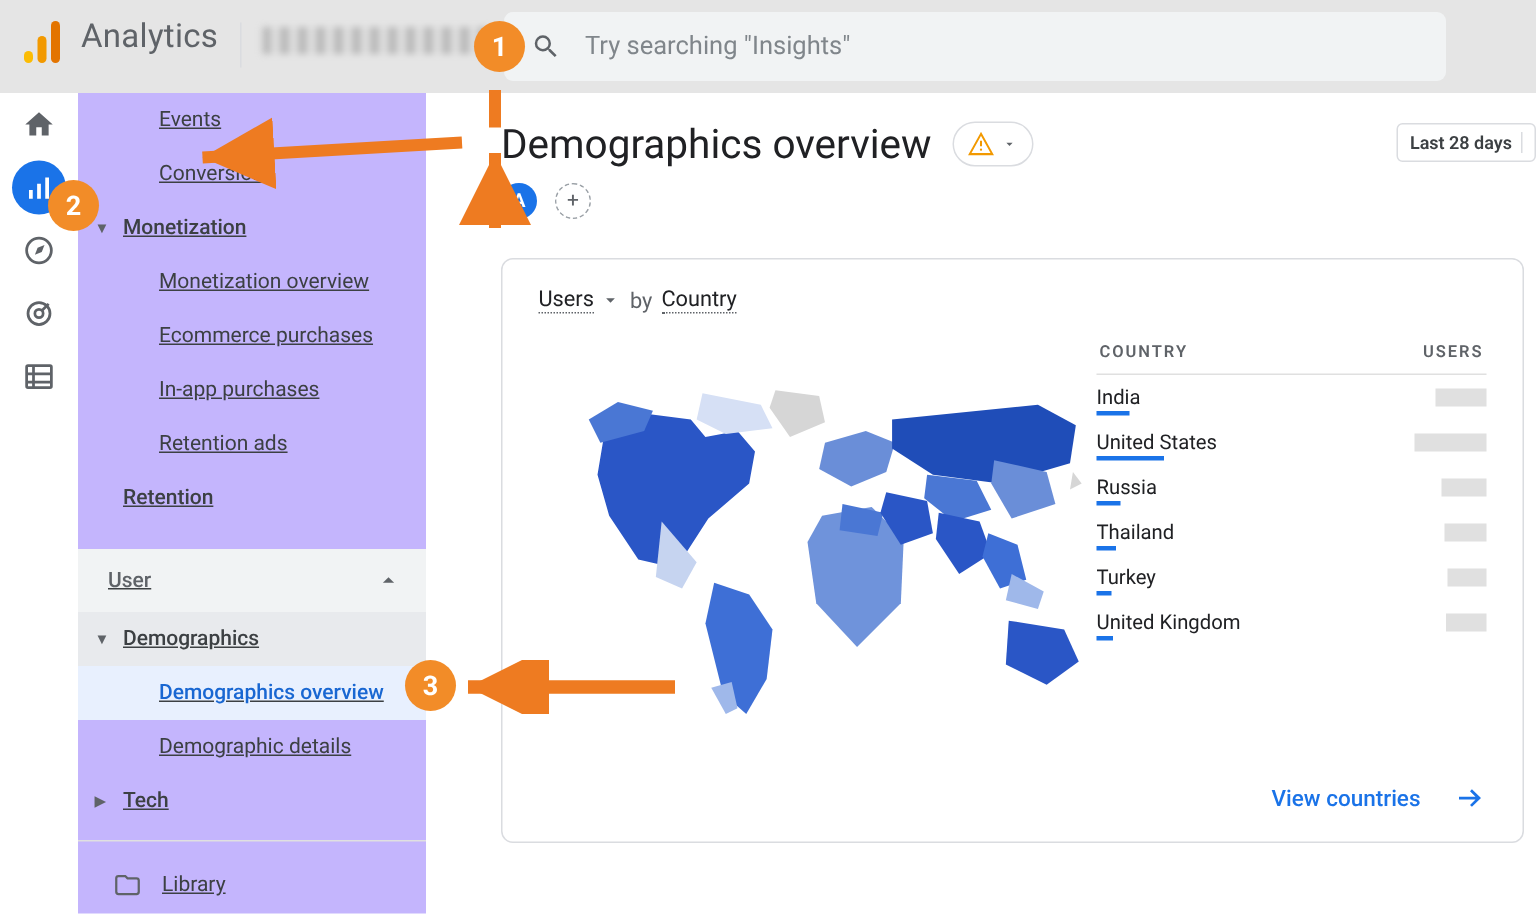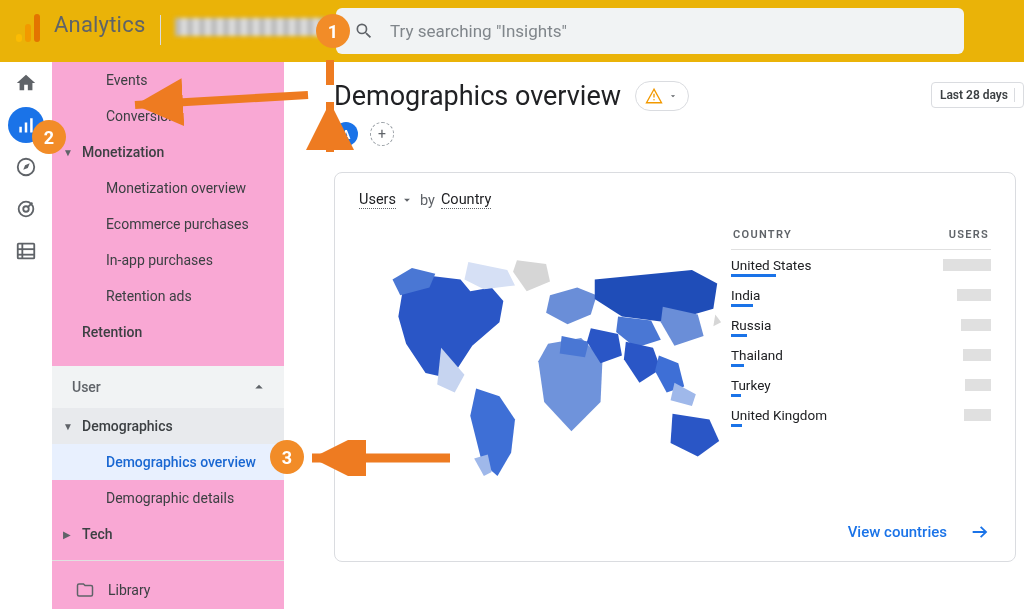--- a/index.html
+++ b/index.html
@@ -1,33 +1,33 @@
 <!DOCTYPE html>
 <html><head>
 <meta charset="utf-8">
 <style>
   * { box-sizing: border-box; }
   html, body { margin:0; padding:0; width:1024px; height:609px; overflow:hidden; font-family: "Google Sans", Roboto, Arial, sans-serif; color:#202124; background:#fff; }
   
-  .top { position:absolute; left:0; top:0; width:1024px; height:62px; background:#eab308; display:flex; align-items:center; z-index:5;}
+  .top { position:absolute; left:0; top:0; width:1024px; height:62px; background:#e5e5e5; display:flex; align-items:center; z-index:5;}
   .logo { position:absolute; left:14px; top:12px; }
   .brand { position:absolute; left:54px; top:12px; font-size:22px; color:#5f6368; letter-spacing:.2px; }
   .sep  { position:absolute; left:160px; top:15px; width:1px; height:30px; background:#dadce0; }
   .prop { position:absolute; left:175px; top:12px; width:150px; height:34px; }
   .search { position:absolute; left:336px; top:8px; width:628px; height:46px; background:#f1f3f4; border-radius:6px; display:flex; align-items:center; padding:0 18px; }
   .search svg { flex-shrink:0; }
   .search .txt { margin-left:16px; color:#80868b; font-size:17px; }
   
   .rail { position:absolute; left:0; top:62px; width:52px; height:547px; background:#fff; }
   .rail .ri { width:52px; height:42px; display:flex; align-items:center; justify-content:center; cursor:pointer; }
   .rail .ri svg { fill:#5f6368; }
   .rail .active { background:#1a73e8; border-radius:50%; width:36px; height:36px; margin:3px auto; }
   .rail .active svg { fill:#fff; }
   
-  .sidebar { position:absolute; left:52px; top:62px; width:232px; height:547px; background:#f9a8d4; overflow:hidden; font-size:14px; color:#3c4043;}
+  .sidebar { position:absolute; left:52px; top:62px; width:232px; height:547px; background:#c4b5fd; overflow:hidden; font-size:14px; color:#3c4043;text-decoration:underline;}
   .sidebar .item { height:36px; display:flex; align-items:center; padding-left:54px; cursor:pointer; }
   .sidebar .group { height:36px; display:flex; align-items:center; padding-left:30px; font-weight:500; cursor:pointer; position:relative;}
   .sidebar .group .caret { position:absolute; left:11px; font-size:10px; color:#5f6368; }
   .sidebar .section { height:42px; display:flex; align-items:center; padding-left:20px; background:#f1f3f4; color:#5f6368; font-weight:500; position:relative;}
   .sidebar .section .caret { position:absolute; right:16px; }
   .sidebar .sel-grp { background:#e8eaed; }
   .sidebar .sel-item { background:#e8f0fe; color:#1967d2; font-weight:500; }
   .sidebar .library { height:42px; display:flex; align-items:center; padding-left:24px; gap:14px; cursor:pointer;}
   .sidebar .library svg { fill:#5f6368; }
   
@@ -250,26 +250,26 @@
       </svg>
     </div>
 
     <div class="table">
       <div class="th">
         <span>COUNTRY</span>
         <span>USERS</span>
       </div>
       <div id="rows">
           <div class="row">
+            <span class="nm">India<span class="bar" style="width: 22.4px;"></span></span>
+            <span class="val" style="width: 34px;"></span>
+          </div>
+          <div class="row">
             <span class="nm">United States<span class="bar" style="width: 44.8px;"></span></span>
             <span class="val" style="width: 48px;"></span>
-          </div>
-          <div class="row">
-            <span class="nm">India<span class="bar" style="width: 22.4px;"></span></span>
-            <span class="val" style="width: 34px;"></span>
           </div>
           <div class="row">
             <span class="nm">Russia<span class="bar" style="width: 16px;"></span></span>
             <span class="val" style="width: 30px;"></span>
           </div>
           <div class="row">
             <span class="nm">Thailand<span class="bar" style="width: 12.8px;"></span></span>
             <span class="val" style="width: 28px;"></span>
           </div>
           <div class="row">

